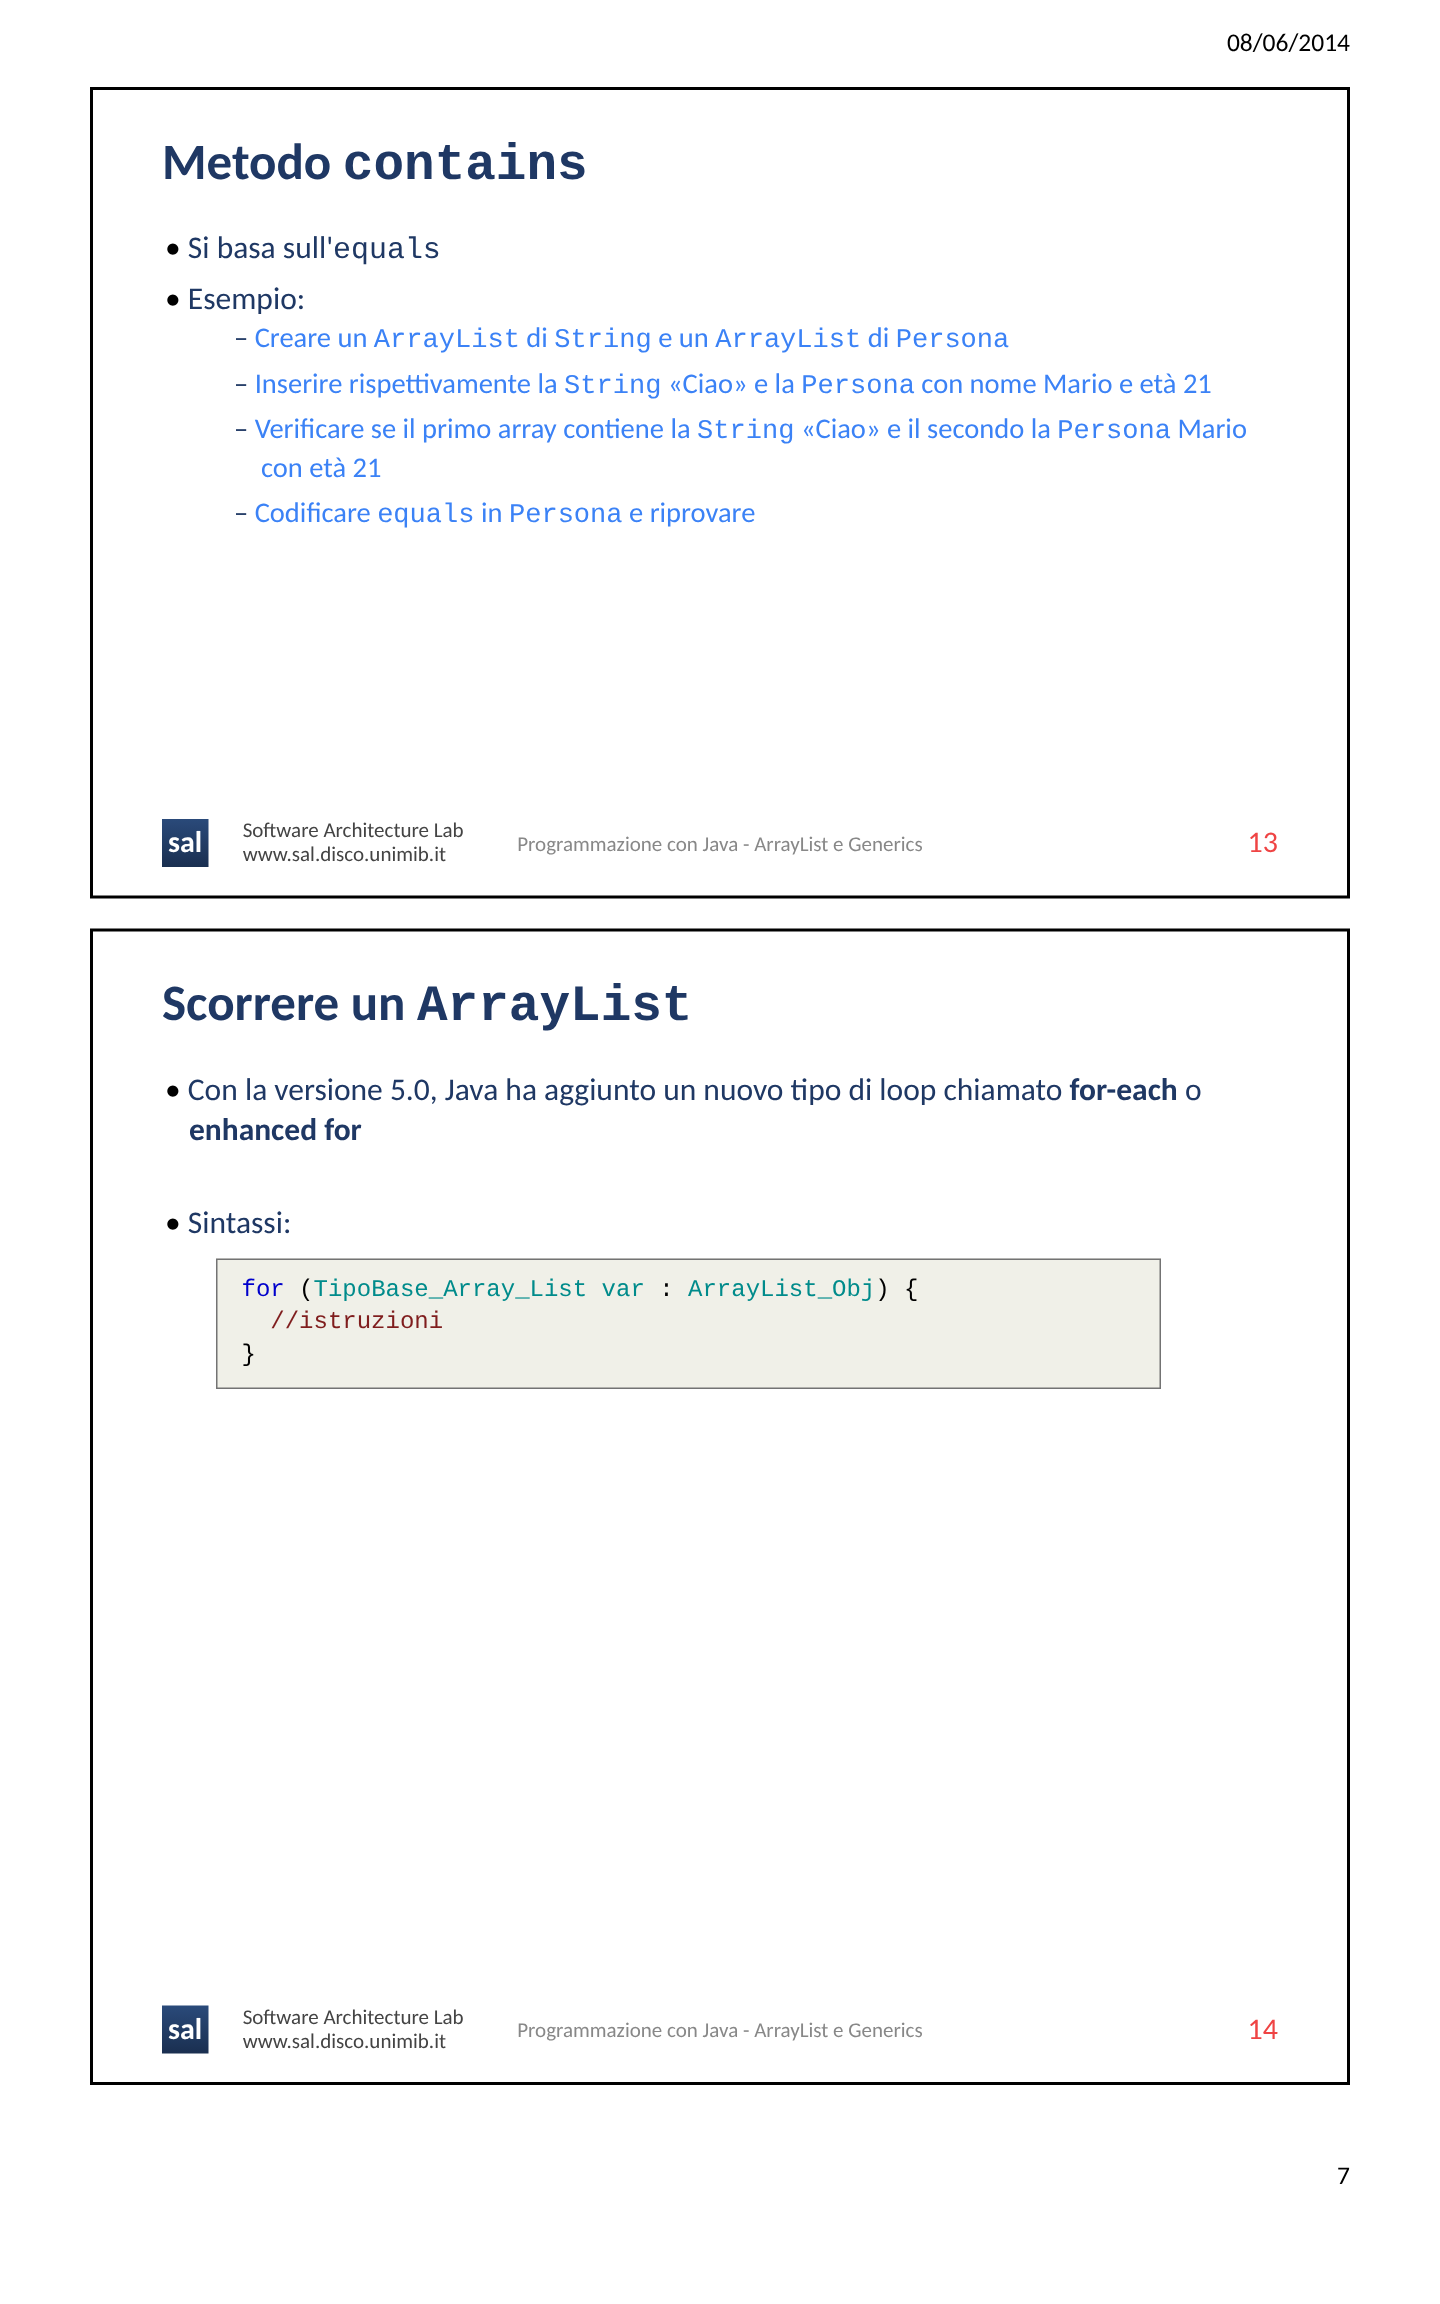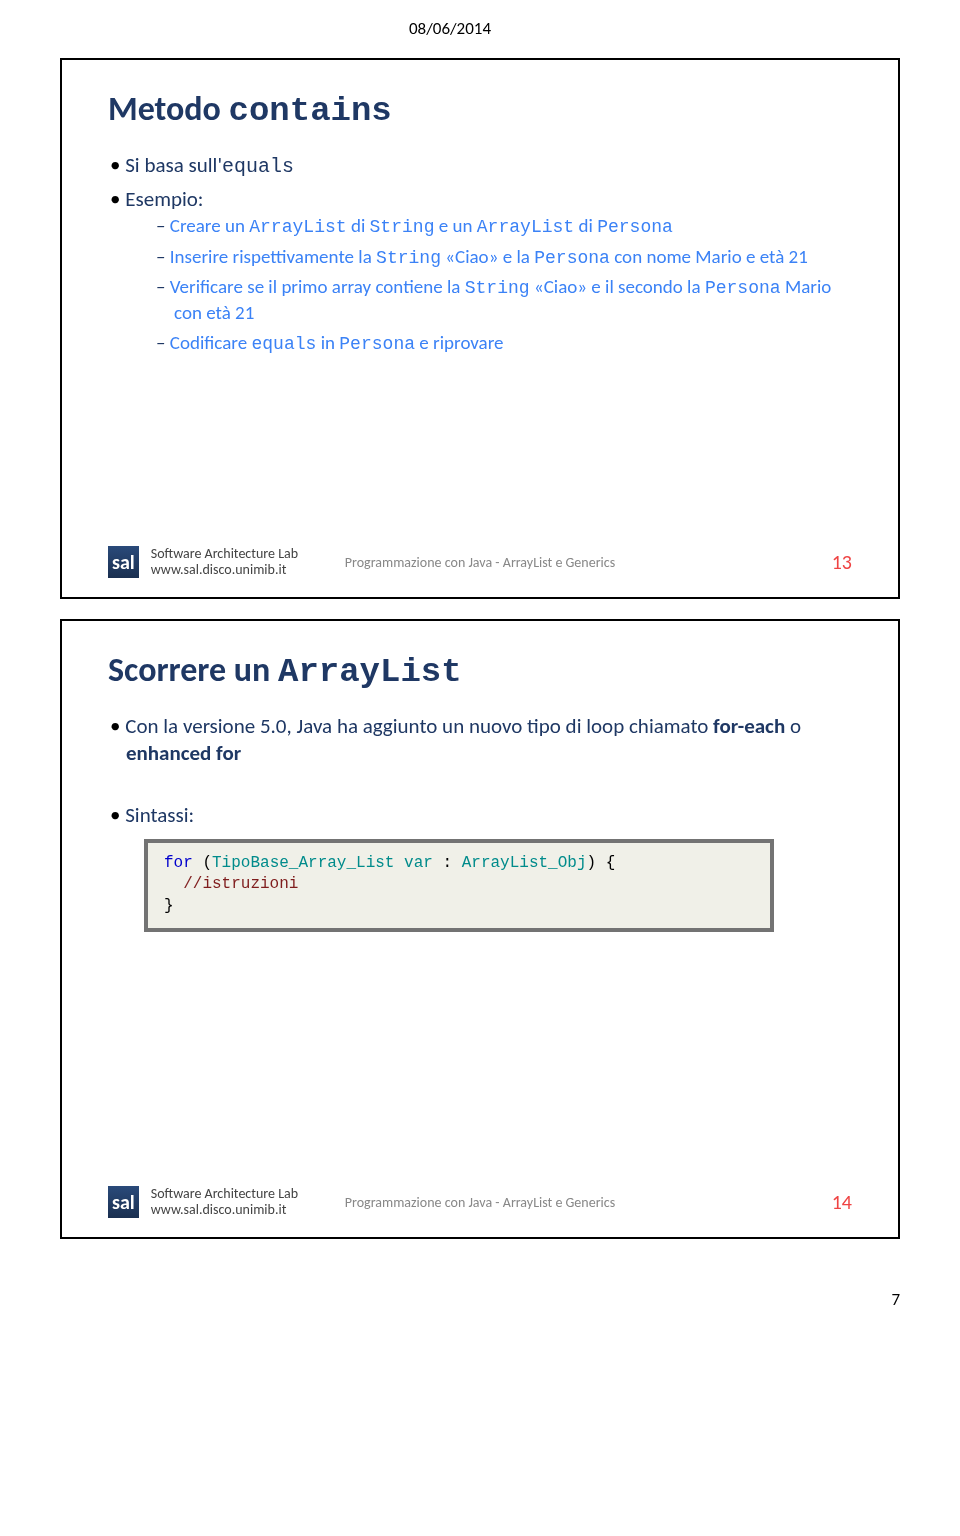--- a/index.html
+++ b/index.html
@@ -3,34 +3,34 @@
 <meta charset="utf-8">
 <style>
   * { margin: 0; padding: 0; box-sizing: border-box; }
   body {
     background: #fff;
     font-family: Calibri, Arial, sans-serif;
     width: 960px;
     position: relative;
   }
   .page-header {
-    text-align: center;
+    text-align: right;
     padding: 18px 60px 5px 0;
     font-size: 17px;
     color: #000;
   }
   .slide {
     border: 2px solid #000;
     margin: 14px 60px 20px 60px;
     padding: 28px 46px 18px 46px;
     height: 620px;
     position: relative;
   }
   .slide.slide1 { height: 541px; }
-  .slide.slide2 { height: 620px; }
+  .slide.slide2 { height: 771px; }
   .title {
     color: #1f3864;
     font-size: 34px;
     font-weight: bold;
     margin-bottom: 22px;
   }
   .title .mono {
     font-family: 'Courier New', monospace;
     font-weight: bold;
   }
@@ -68,21 +68,21 @@
   }
   .mono-inline {
     font-family: 'Courier New', monospace;
     font-size: 0.95em;
   }
   .bolded { font-weight: bold; }
   .ital-bolded { font-weight: bold; font-style: italic; }
   .ital { font-style: italic; }
   .codebox {
     background: #f0f0e8;
-    border: 4px solid #737373;
+    border: 1px solid #737373;
     margin: 10px 0 0 36px;
     padding: 10px 16px 10px 16px;
     font-family: 'Courier New', monospace;
     font-size: 16px;
     line-height: 1.35;
     width: 630px;
   }
   .kw-blue { color: #0000cc; }
   .kw-green { color: #7f1d1d; }
   .kw-teal { color: #008b8b; }
@@ -91,21 +91,21 @@
     bottom: 16px;
     left: 46px;
     right: 46px;
     display: flex;
     align-items: center;
     justify-content: space-between;
   }
   .footer-left {
     display: flex;
     align-items: center;
-    gap: 9px;
+    gap: 20px;
   }
   .logo {
     display: flex;
     align-items: center;
     height: 38px;
   }
   .logo-box {
     display: flex;
     align-items: center;
     background: linear-gradient(#2a4a7a, #1a2f50);

